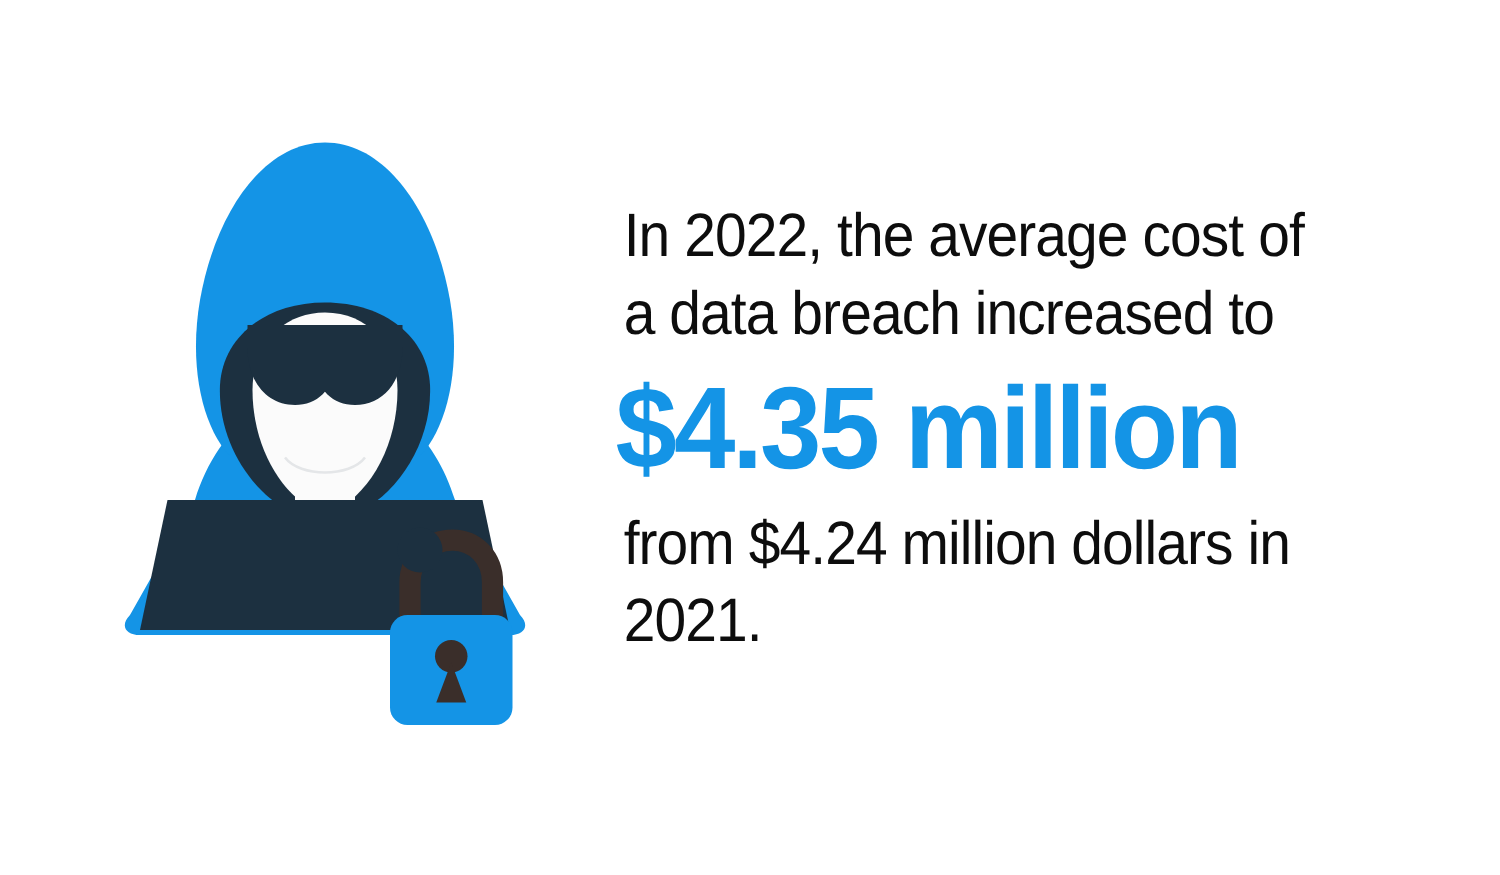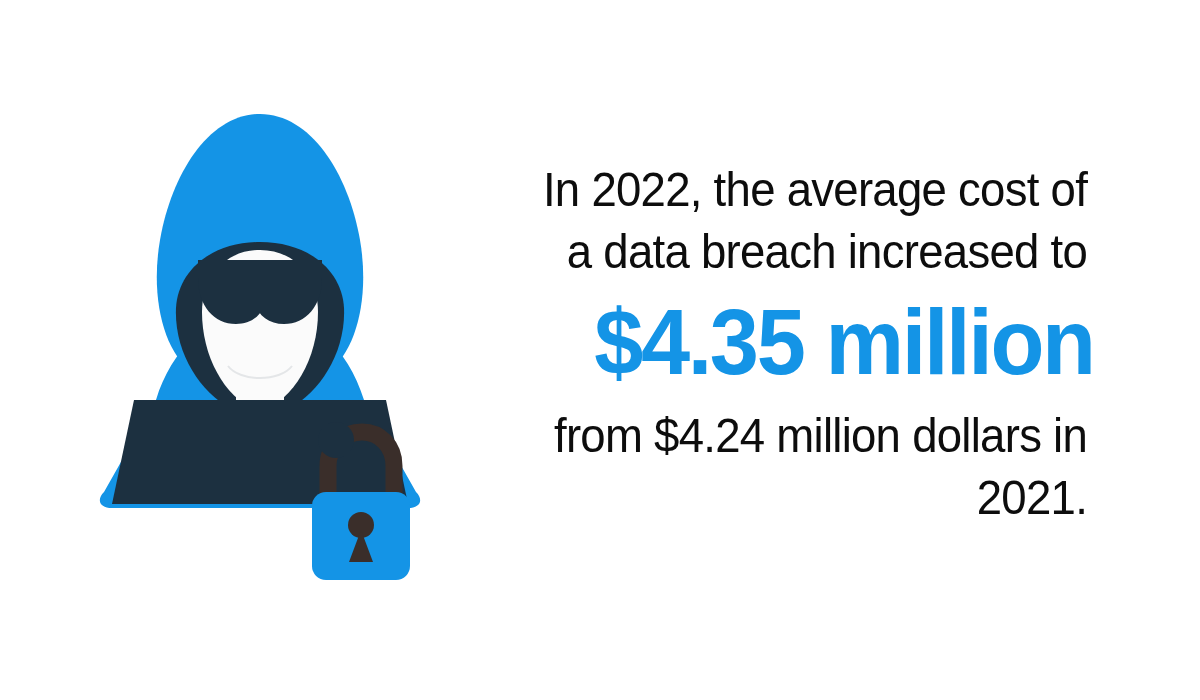--- a/index.html
+++ b/index.html
@@ -30,24 +30,24 @@
   }
   #hacker-svg {
     display: block;
     width: 400px;
     height: 500px;
   }
 
   
   #text-block {
     position: absolute;
-    left: 455px;
+    left: 476px;
     top: 158px;
     width: 655px;
-    text-align: right;
+    text-align: left;
   }
   .lead-line {
     font-family: "Liberation Sans", sans-serif;
     font-weight: 300;
     font-size: 49px;
     line-height: 62px;
     letter-spacing: -0.8px;
     color: #0d0d0d;
     white-space: nowrap;
     transform: scaleX(0.93);

